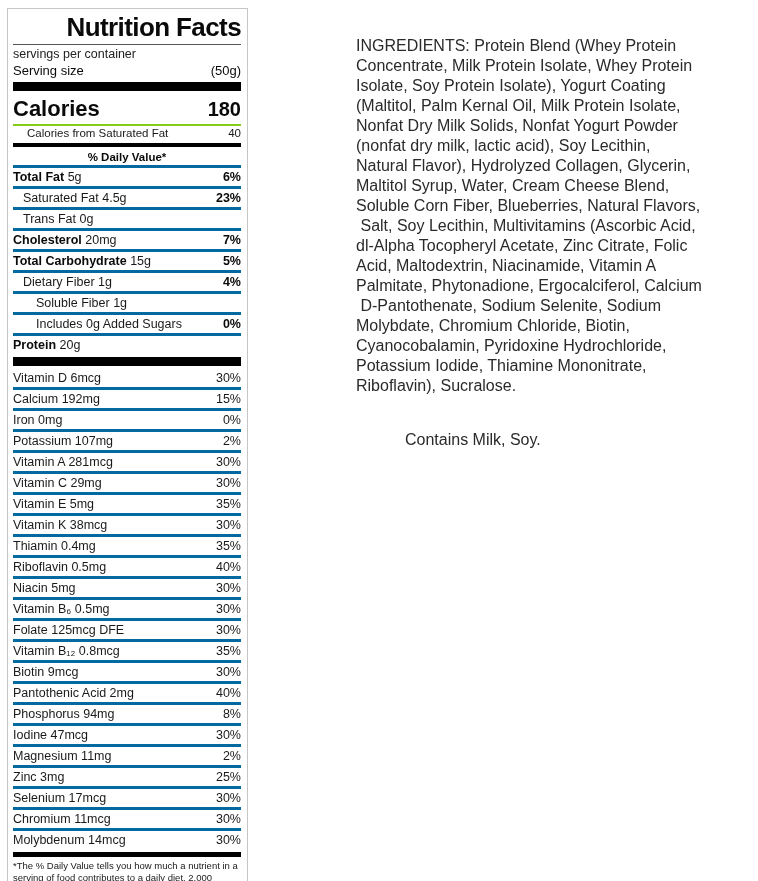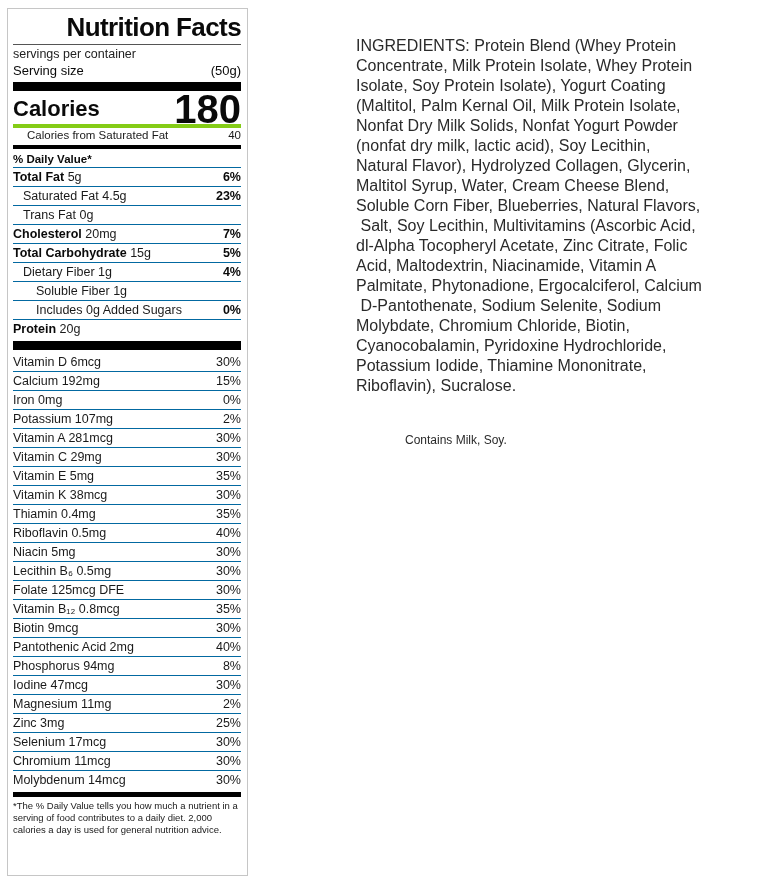--- a/index.html
+++ b/index.html
@@ -25,30 +25,30 @@
   .bar-md     { height:4px;  margin:2px 0 2px; }
   .bar-sm     { height:5px;  margin:3px 0 3px; }
 
   .servings   { font-size:12.5px; line-height:15px; color:#222; }
   .serv-row   { display:flex; font-size:13px; font-weight:normal; line-height:17px; color:#0a0a0a; }
   .serv-row .right { margin-left:auto; }
 
   .aps        { font-size:10.5px; font-weight:bold; line-height:13px; margin-top:1px; color:#0a0a0a;}
   .cal-row    { display:flex; align-items:center; }
   .cal-row .cal-label { font-size:22px; font-weight:800; line-height:28px; color:#0a0a0a;}
-  .cal-row .cal-value { margin-left:auto; font-size:40px; font-weight:800; line-height:30px; color:#0a0a0a;}
-  .satcal-row { display:flex; font-size:11.5px; line-height:15px; padding-left:14px; border-top:4px solid #84cc16; color:#1a1a1a;}
+  .cal-row .cal-value { margin-left:auto; font-size:20px; font-weight:800; line-height:30px; color:#0a0a0a;}
+  .satcal-row { display:flex; font-size:11.5px; line-height:15px; padding-left:14px; border-top:2px solid #84cc16; color:#1a1a1a;}
   .satcal-row .right { margin-left:auto;text-align:center; }
 
-  .dv-head    { text-align:left; font-size:11.5px; font-weight:bold; line-height:16px; color:#0a0a0a;}
+  .dv-head    { text-align:center; font-size:11.5px; font-weight:bold; line-height:16px; color:#0a0a0a;}
 
   .row {
     display:flex; align-items:baseline;
     font-size:12.5px; line-height:14px; padding:2px 0;
-    border-top:1px solid #0369a1; color:#1a1a1a;
+    border-top:3px solid #0369a1; color:#1a1a1a;
   }
   .row.first { border-top:none; }
   .row .lg  { display:inline; }
   .row .nm  { }
   .row.bn .nm { font-weight:bold; color:#0a0a0a; }
   .row .dv  { margin-left:auto; }
   .row .dv.b { font-weight:bold; color:#0a0a0a; }
   .row.i1 { padding-left:10px;align-items:flex-end; }
   .row.i2 { padding-left:23px; }
 
@@ -56,21 +56,21 @@
     font-size:9.5px; line-height:12px; color:#1a1a1a; margin-top:1px;
   }
 
   
   .right-col { position:absolute; left:356px; top:36px; width:396px; }
   .ingredients {
     font-size:16px; line-height:20px; color:#2a2a2a;
     white-space:pre-wrap;
   }
   .contains {
-    font-size:12px; line-height:20px; color:#2a2a2a;
+    font-size:16px; line-height:20px; color:#2a2a2a;
     margin-top:34px; margin-left:49px;
   }
 </style>
 </head>
 <body>
 
 <div class="nf">
 
   <div class="nf-title">Nutrition Facts</div>
   <div class="rule-thin"></div>
@@ -173,21 +173,21 @@
   </div>
   <div class="row">
     <span class="lg"><span class="nm">Riboflavin</span> <span>0.5mg</span></span>
     <span class="dv">40%</span>
   </div>
   <div class="row">
     <span class="lg"><span class="nm">Niacin</span> <span>5mg</span></span>
     <span class="dv">30%</span>
   </div>
   <div class="row">
-    <span class="lg"><span class="nm">Lecithin B₆</span> <span>0.5mg</span></span>
+    <span class="lg"><span class="nm">Vitamin B₆</span> <span>0.5mg</span></span>
     <span class="dv">30%</span>
   </div>
   <div class="row">
     <span class="lg"><span class="nm">Folate</span> <span>125mcg DFE</span></span>
     <span class="dv">30%</span>
   </div>
   <div class="row">
     <span class="lg"><span class="nm">Vitamin B₁₂</span> <span>0.8mcg</span></span>
     <span class="dv">35%</span>
   </div>

